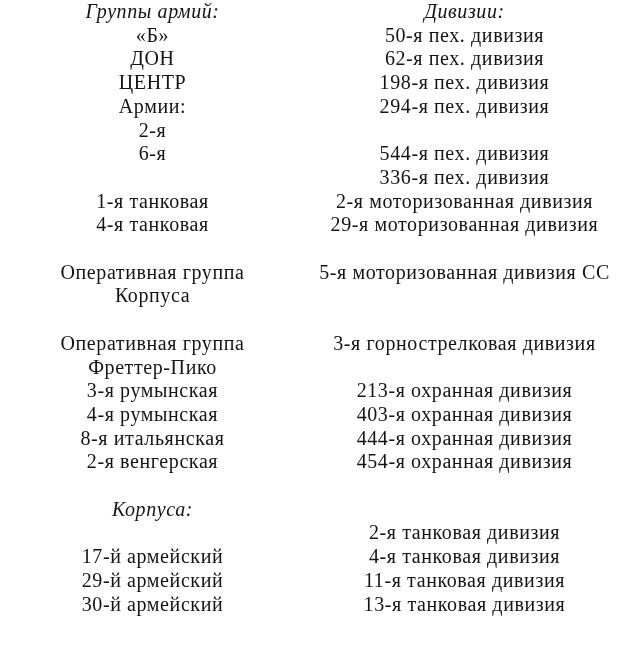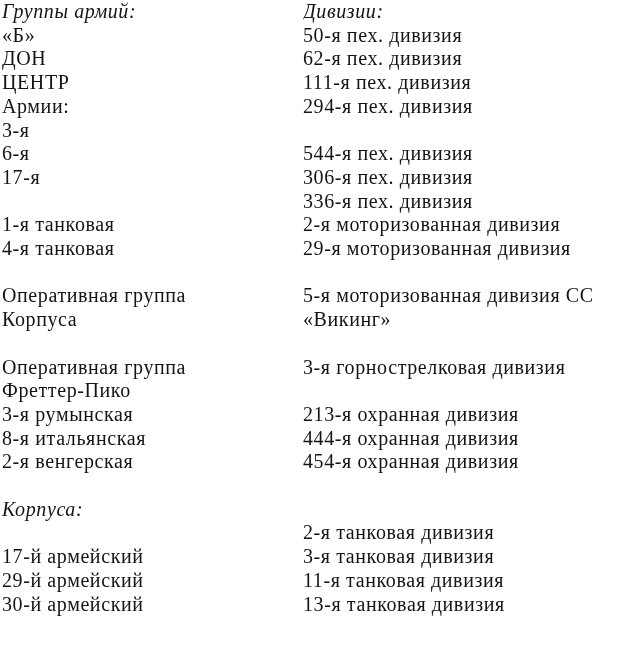--- a/index.html
+++ b/index.html
@@ -39,60 +39,56 @@
   .cell-right {
     flex: 1 1 auto;
   }
   .italic {
     font-style: italic;
   }
 </style>
 </head>
 <body>
 
-<div class="page" style="background: rgb(255, 255, 255); color: rgb(20, 20, 20);">
+<div class="page" style="background: rgb(255, 255, 255); color: rgb(20, 20, 20); text-align: center;">
   <div class="list">
   <div class="row">
     <div class="cell cell-left italic">Группы армий:</div>
     <div class="cell cell-right italic">Дивизии:</div>
   </div>
 
   <div class="row">
     <div class="cell cell-left">«Б»</div>
     <div class="cell cell-right">50-я пех. дивизия</div>
   </div>
 
   <div class="row">
     <div class="cell cell-left">ДОН</div>
     <div class="cell cell-right">62-я пех. дивизия</div>
   </div>
 
   <div class="row">
     <div class="cell cell-left">ЦЕНТР</div>
-    <div class="cell cell-right">111-я пех. дивизия</div>
+    <div class="cell cell-right">198-я пех. дивизия</div>
   </div>
 
   <div class="row">
     <div class="cell cell-left">Армии:</div>
     <div class="cell cell-right">294-я пех. дивизия</div>
   </div>
 
   <div class="row">
-    <div class="cell cell-left">3-я</div>
+    <div class="cell cell-left">2-я</div>
   </div>
 
   <div class="row">
     <div class="cell cell-left">6-я</div>
     <div class="cell cell-right">544-я пех. дивизия</div>
   </div>
 
-  <div class="row">
-    <div class="cell cell-left">17-я</div>
-    <div class="cell cell-right">306-я пех. дивизия</div>
-  </div>
 
   <div class="row">
     <div class="cell cell-left"></div>
     <div class="cell cell-right">336-я пех. дивизия</div>
   </div>
 
   <div class="row">
     <div class="cell cell-left">1-я танковая</div>
     <div class="cell cell-right">2-я моторизованная дивизия</div>
   </div>
@@ -107,21 +103,20 @@
     <div class="cell cell-right"></div>
   </div>
 
   <div class="row">
     <div class="cell cell-left">Оперативная группа</div>
     <div class="cell cell-right">5-я моторизованная дивизия СС</div>
   </div>
 
   <div class="row">
     <div class="cell cell-left">Корпуса</div>
-    <div class="cell cell-right">«Викинг»</div>
   </div>
 
   <div class="row">
     <div class="cell cell-left"></div>
     <div class="cell cell-right"></div>
   </div>
 
   <div class="row">
     <div class="cell cell-left">Оперативная группа</div>
     <div class="cell cell-right">3-я горнострелковая дивизия</div>
@@ -130,20 +125,24 @@
   <div class="row">
     <div class="cell cell-left">Фреттер-Пико</div>
     <div class="cell cell-right"></div>
   </div>
 
   <div class="row">
     <div class="cell cell-left">3-я румынская</div>
     <div class="cell cell-right">213-я охранная дивизия</div>
   </div>
 
+  <div class="row">
+    <div class="cell cell-left">4-я румынская</div>
+    <div class="cell cell-right">403-я охранная дивизия</div>
+  </div>
 
   <div class="row">
     <div class="cell cell-left">8-я итальянская</div>
     <div class="cell cell-right">444-я охранная дивизия</div>
   </div>
 
   <div class="row">
     <div class="cell cell-left">2-я венгерская</div>
     <div class="cell cell-right">454-я охранная дивизия</div>
   </div>
@@ -159,21 +158,21 @@
   </div>
 
   <div class="row">
     <div class="cell cell-left"></div>
     <div class="cell cell-right">2-я танковая дивизия</div>
   </div>
 
 
   <div class="row">
     <div class="cell cell-left">17-й армейский</div>
-    <div class="cell cell-right">3-я танковая дивизия</div>
+    <div class="cell cell-right">4-я танковая дивизия</div>
   </div>
 
   <div class="row">
     <div class="cell cell-left">29-й армейский</div>
     <div class="cell cell-right">11-я танковая дивизия</div>
   </div>
 
   <div class="row">
     <div class="cell cell-left">30-й армейский</div>
     <div class="cell cell-right">13-я танковая дивизия</div>

